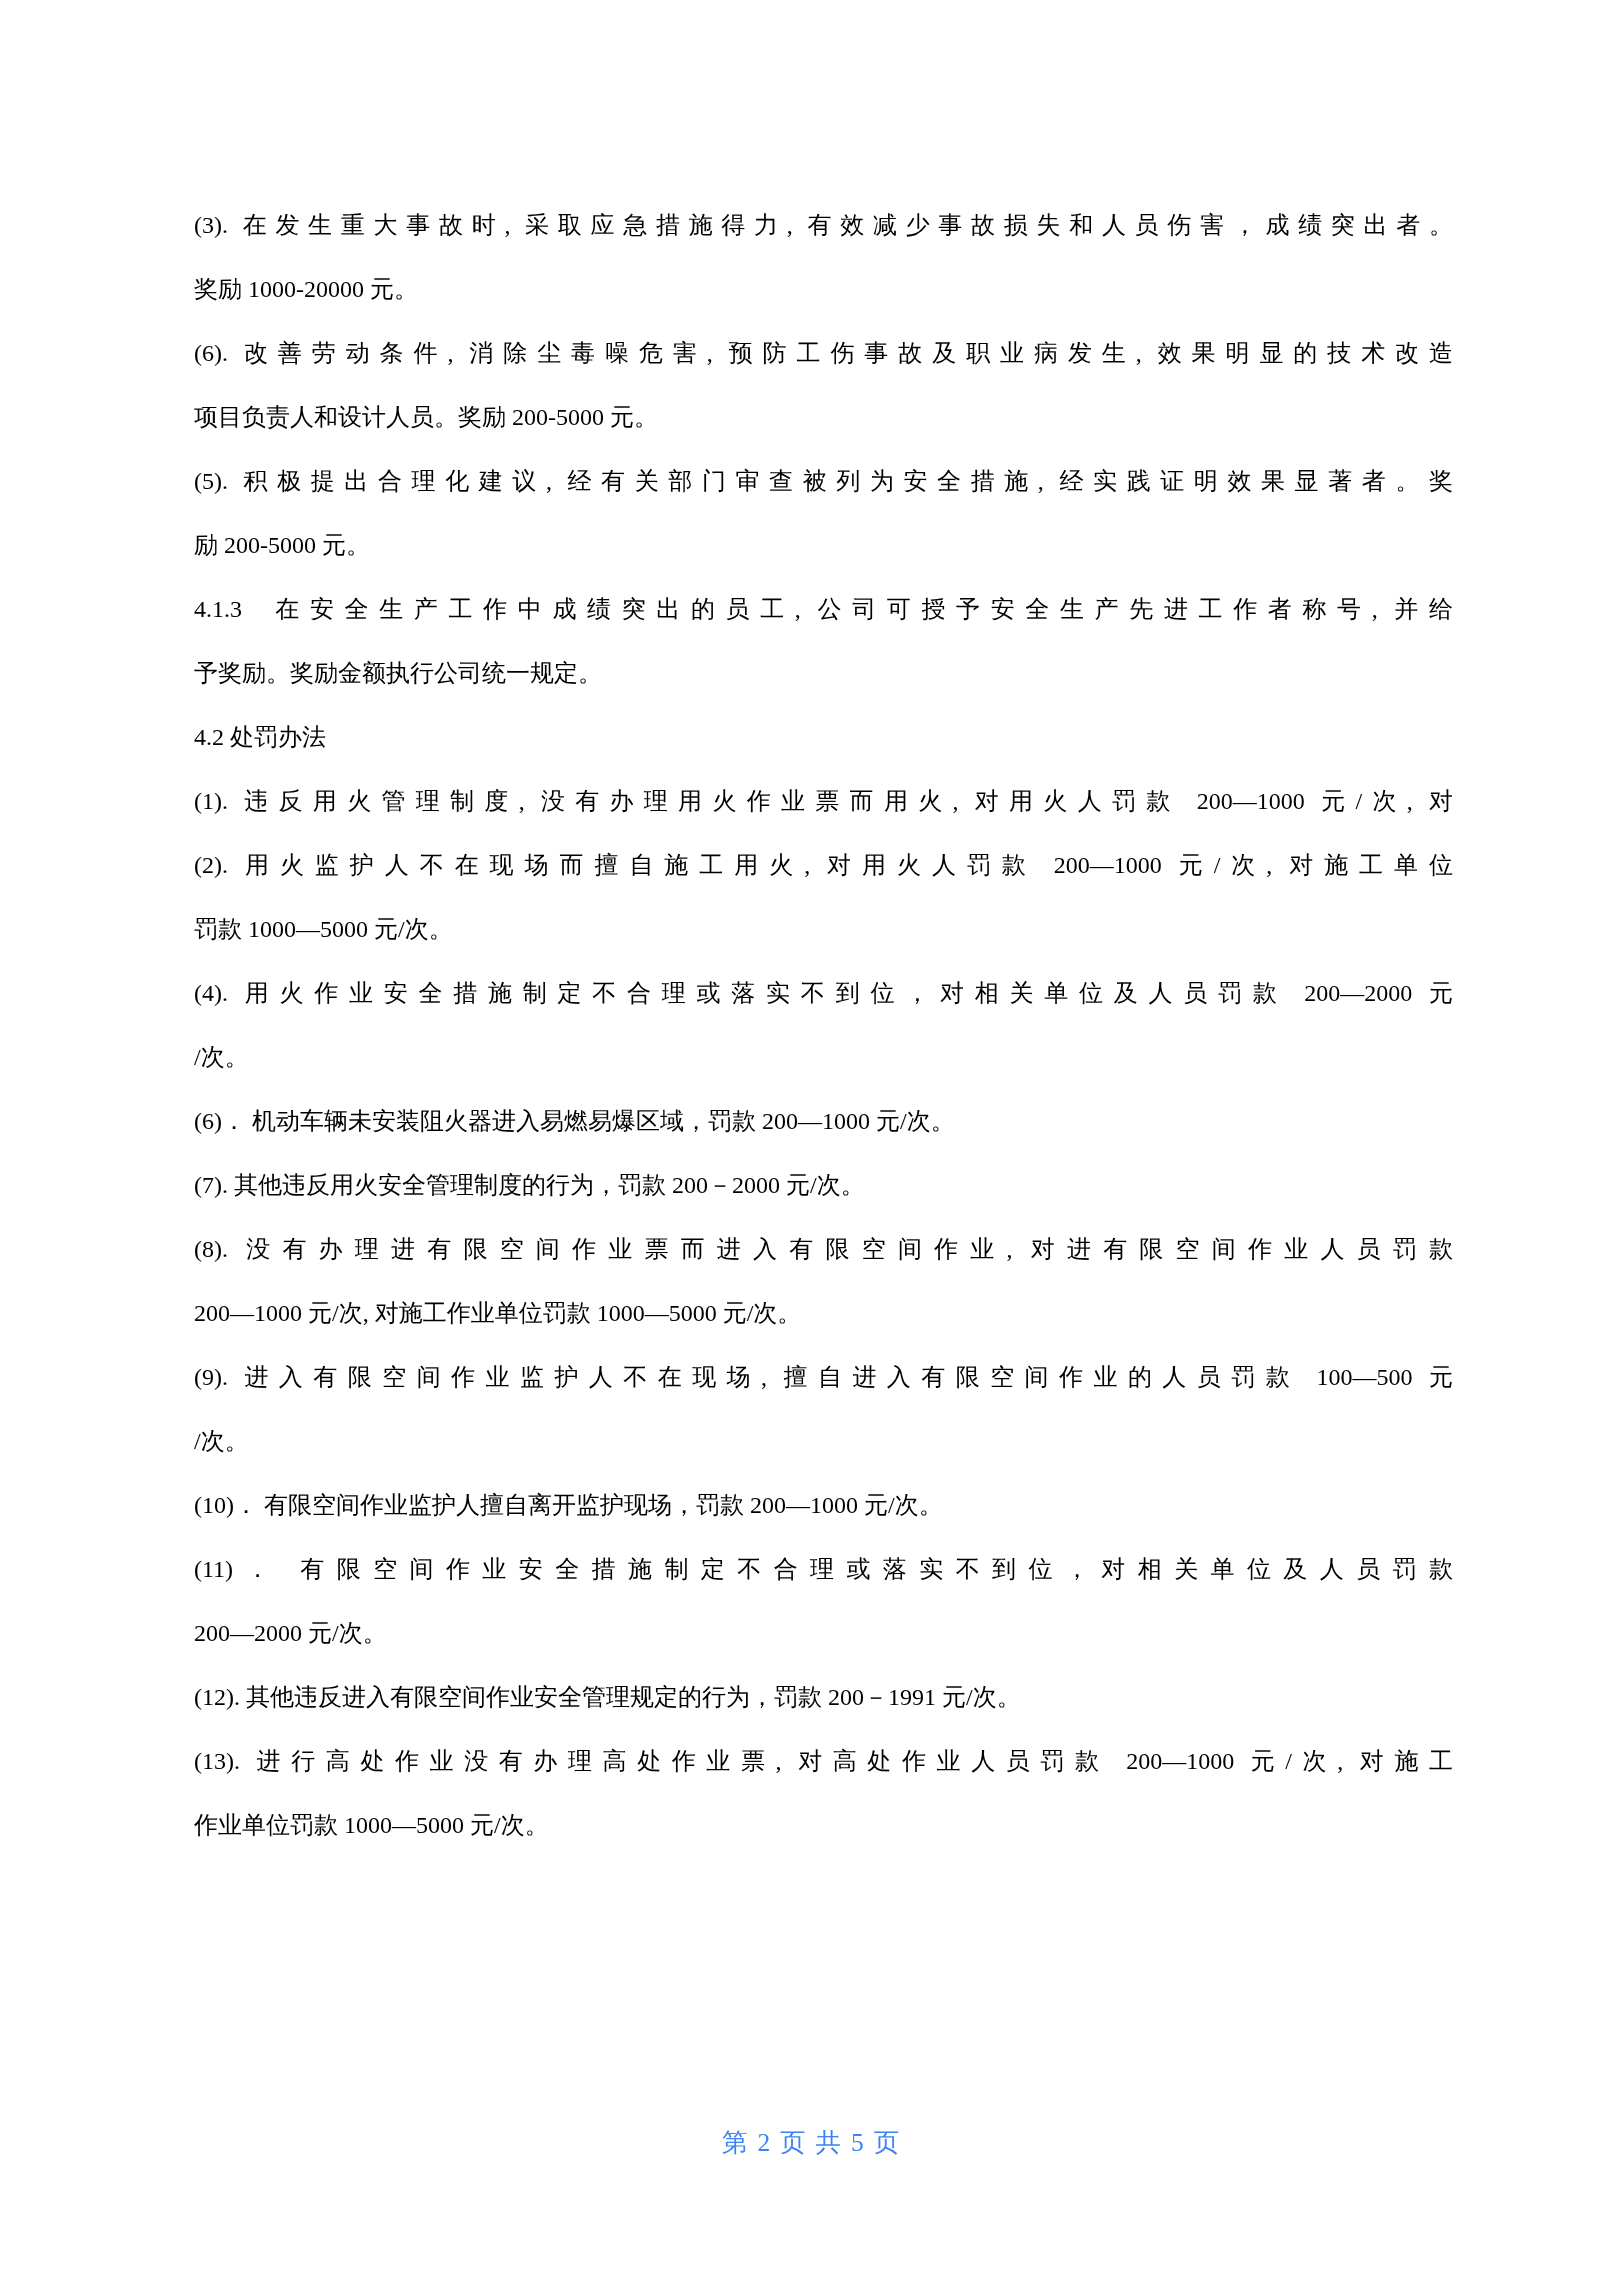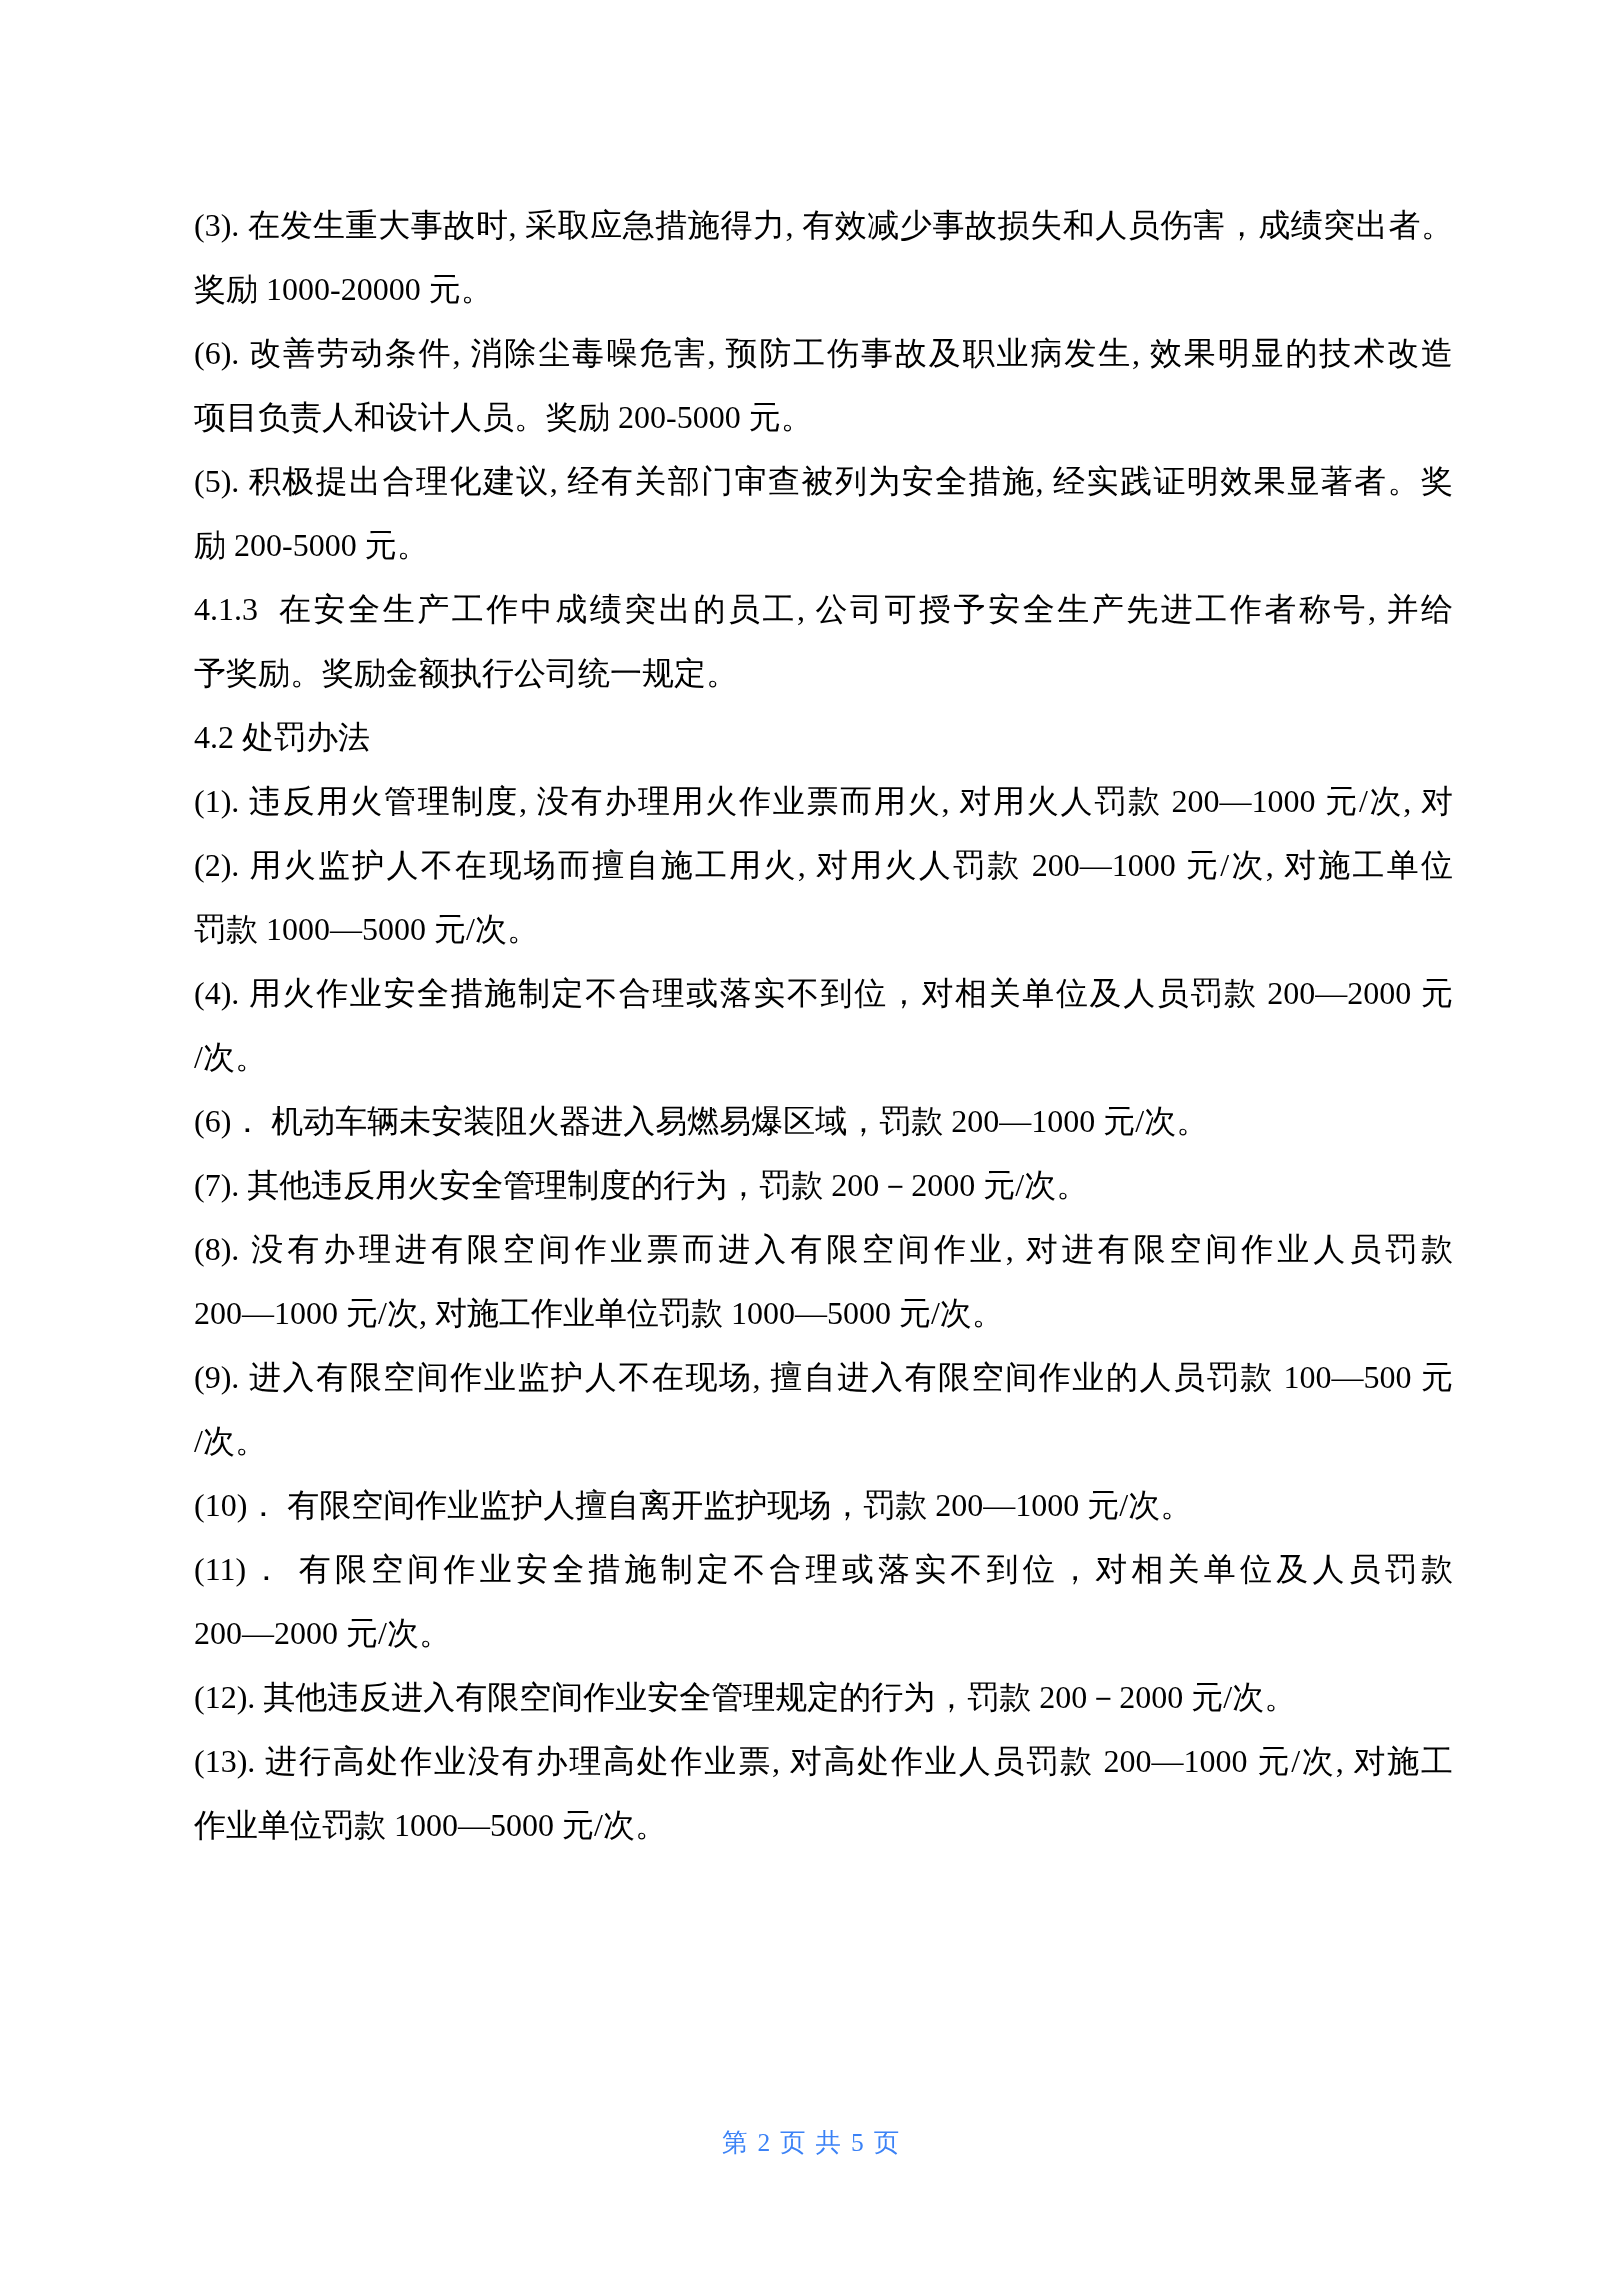--- a/index.html
+++ b/index.html
@@ -18,21 +18,21 @@
   }
   .doc-body {
     position: absolute;
     left: 194px;
     top: 193px;
     width: 1259px;
   }
   .line {
     height: 64px;
     line-height: 64px;
-    font-size: 32px;
+    font-size: 24px;
     white-space: pre-wrap;
     text-align: left;
     color: #000000;
   }
   .line.justify {
     text-align: justify;
     text-align-last: justify;
   }
   .page-footer {
     position: absolute;
@@ -68,19 +68,19 @@
       <div class="line">/次。</div>
       <div class="line">(6)． 机动车辆未安装阻火器进入易燃易爆区域，罚款 200—1000 元/次。</div>
       <div class="line">(7). 其他违反用火安全管理制度的行为，罚款 200－2000 元/次。</div>
       <div class="line justify">(8). 没有办理进有限空间作业票而进入有限空间作业, 对进有限空间作业人员罚款</div>
       <div class="line">200—1000 元/次, 对施工作业单位罚款 1000—5000 元/次。</div>
       <div class="line justify">(9). 进入有限空间作业监护人不在现场, 擅自进入有限空间作业的人员罚款 100—500 元</div>
       <div class="line">/次。</div>
       <div class="line">(10)． 有限空间作业监护人擅自离开监护现场，罚款 200—1000 元/次。</div>
       <div class="line justify">(11)． 有限空间作业安全措施制定不合理或落实不到位，对相关单位及人员罚款</div>
       <div class="line">200—2000 元/次。</div>
-      <div class="line">(12). 其他违反进入有限空间作业安全管理规定的行为，罚款 200－2000 元/次。</div>
+      <div class="line">(12). 其他违反进入有限空间作业安全管理规定的行为，罚款 200－1991 元/次。</div>
       <div class="line justify">(13). 进行高处作业没有办理高处作业票, 对高处作业人员罚款 200—1000 元/次, 对施工</div>
       <div class="line">作业单位罚款 1000—5000 元/次。</div>
     </div>
   <div class="page-footer">第 2 页 共 5 页</div>
 </div>
 
 
 </body></html>

